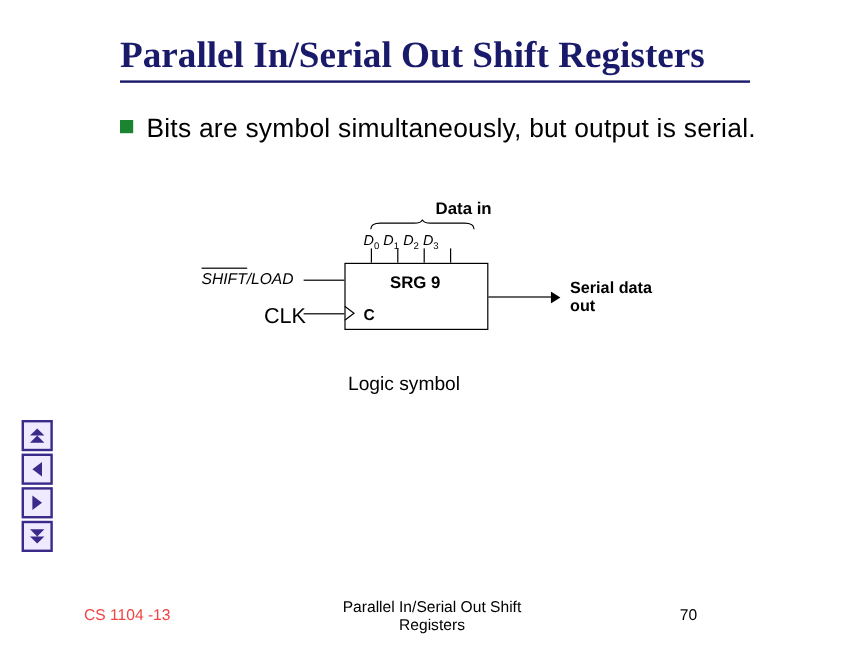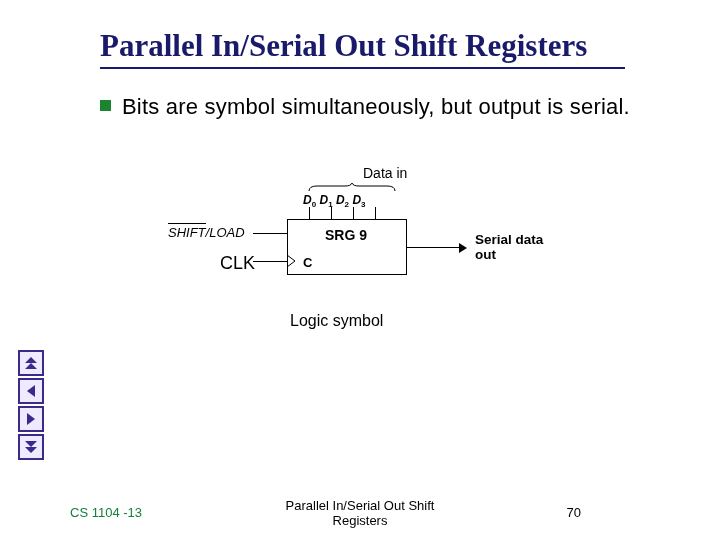--- a/index.html
+++ b/index.html
@@ -3,41 +3,41 @@
 <meta charset="utf-8">
 <style>
   * { box-sizing: border-box; margin: 0; padding: 0; }
   html, body { width: 720px; height: 540px; font-family: Arial, Helvetica, sans-serif; background: #fff; }
   .slide { position: relative; width: 639px; height: 540px; }
   .title { position: absolute; left: 100px; top: 28px; font-family: "Times New Roman", serif; font-weight: bold; font-size: 31px; color: #1a1a6a; }
   .title-underline { position: absolute; left: 100px; top: 67px; width: 525px; height: 2px; background: #1a1a6a; }
   .bullet-sq { position: absolute; left: 100px; top: 100px; width: 11px; height: 11px; background: #1a8430; }
   .bullet-text { position: absolute; left: 122px; top: 94px; font-size: 22px; color: #000; letter-spacing: 0.2px; }
   .figure { position: absolute; left: 145px; top: 165px; width: 420px; height: 160px; }
-  .data-in { position: absolute; left: 180px; top: 0; font-weight: normal; font-size: 14px; padding-left: 38px; }
+  .data-in { position: absolute; left: 180px; top: 0; font-weight: bold; font-size: 14px; padding-left: 38px; }
   .brace { position: absolute; left: 162px; top: 18px; }
-  .dlabels { position: absolute; left: 158px; top: 28px; font-weight: bold; font-size: 12px; font-style: italic; }
+  .dlabels { position: absolute; left: 158px; top: 28px; font-weight: normal; font-size: 12px; font-style: italic; }
   .dlabels span.sub { font-size: 8px; vertical-align: sub; font-style: normal; }
   .dline { position: absolute; top: 42px; width: 1px; height: 12px; background: #000; }
   .box { position: absolute; left: 142px; top: 54px; width: 120px; height: 56px; border: 1px solid #000; background: #fff; }
   .srg { position: absolute; left: 180px; top: 62px; font-weight: bold; font-size: 14px; }
   .clabel { position: absolute; left: 158px; top: 90px; font-weight: bold; font-size: 13px; }
   .shiftload { position: absolute; left: 23px; top: 60px; font-weight: normal; font-style: italic; font-size: 13px; }
   .overbar { position: absolute; left: 23px; top: 58px; width: 38px; height: 1px; background: #000; }
   .clk { position: absolute; left: 75px; top: 88px; font-weight: normal; font-size: 18px; }
   .line-top { position: absolute; left: 108px; top: 68px; width: 34px; height: 1px; background: #000; }
   .line-clk { position: absolute; left: 108px; top: 96px; width: 34px; height: 1px; background: #000; }
   .clk-tri { position: absolute; left: 142px; top: 90px; }
   .line-out { position: absolute; left: 262px; top: 82px; width: 54px; height: 1px; background: #000; }
   .arrow-out { position: absolute; left: 314px; top: 78px; }
   .serial-out { position: absolute; left: 330px; top: 67px; font-weight: bold; font-size: 13.5px; }
   .caption { position: absolute; left: 290px; top: 312px; font-size: 16px; }
   .nav-box { position: absolute; left: 18px; top: 350px; width: 28px; }
   .nav-btn { width: 26px; height: 26px; border: 2px solid #3a2a8a; margin-bottom: 2px; background: #efeaff; display: flex; align-items: center; justify-content: center; }
-  .footer-left { position: absolute; left: 70px; bottom: 20px; font-size: 13px; color: #15803d; }
+  .footer-left { position: absolute; left: 70px; bottom: 20px; font-size: 13px; color: #ef4444; }
   .footer-center { position: absolute; left: 270px; bottom: 12px; width: 180px; font-size: 13px; text-align: center; }
   .footer-right { position: absolute; right: 58px; bottom: 20px; font-size: 13px; }
 </style>
 </head>
 <body>
 
 <div class="slide">
 
   <div class="title">Parallel In/Serial Out Shift Registers</div>
   <div class="title-underline"></div>

